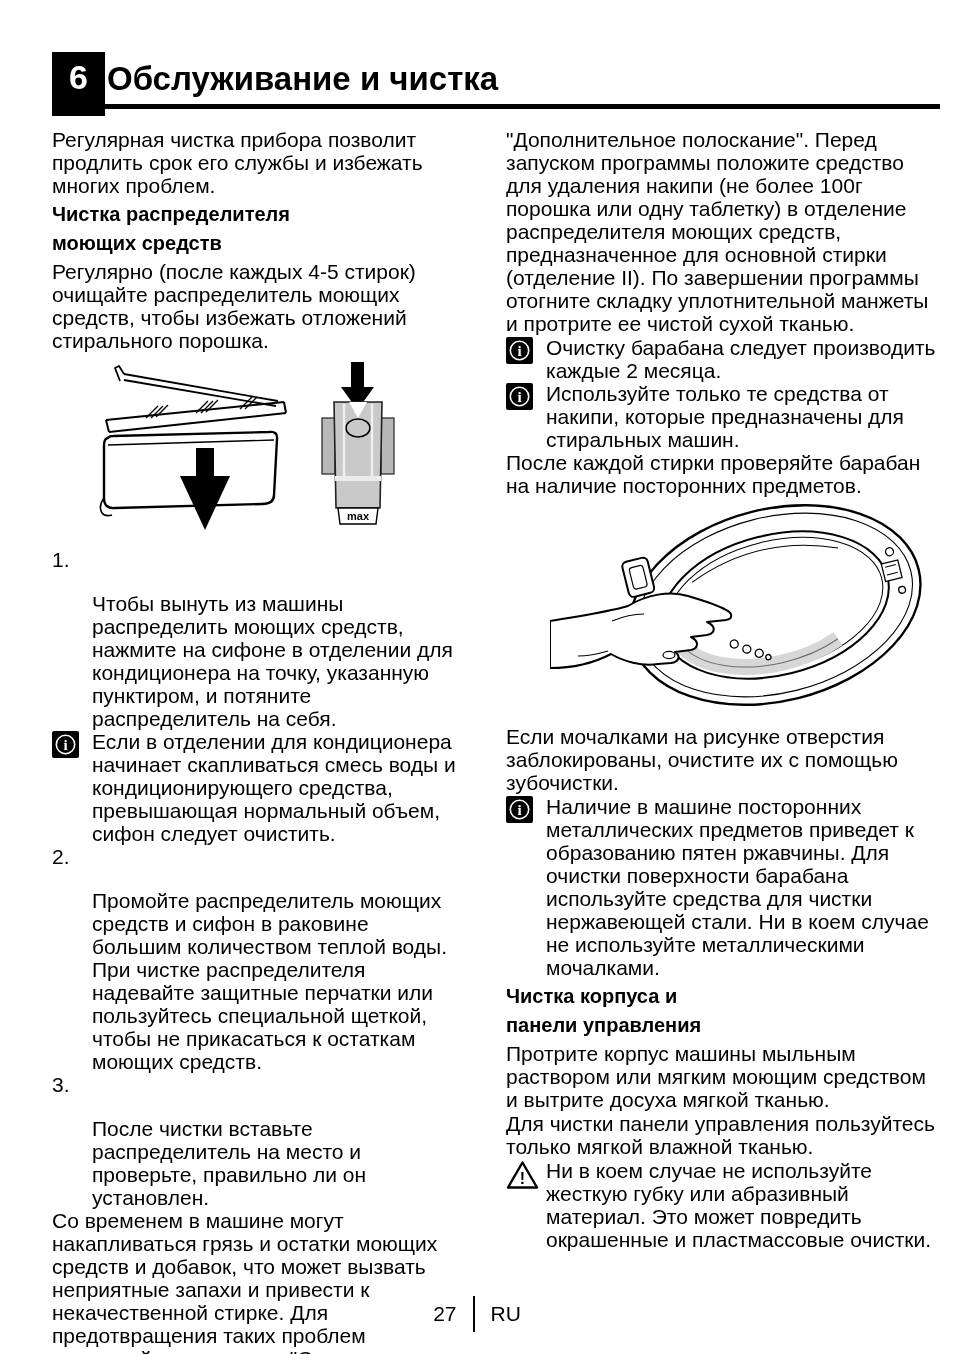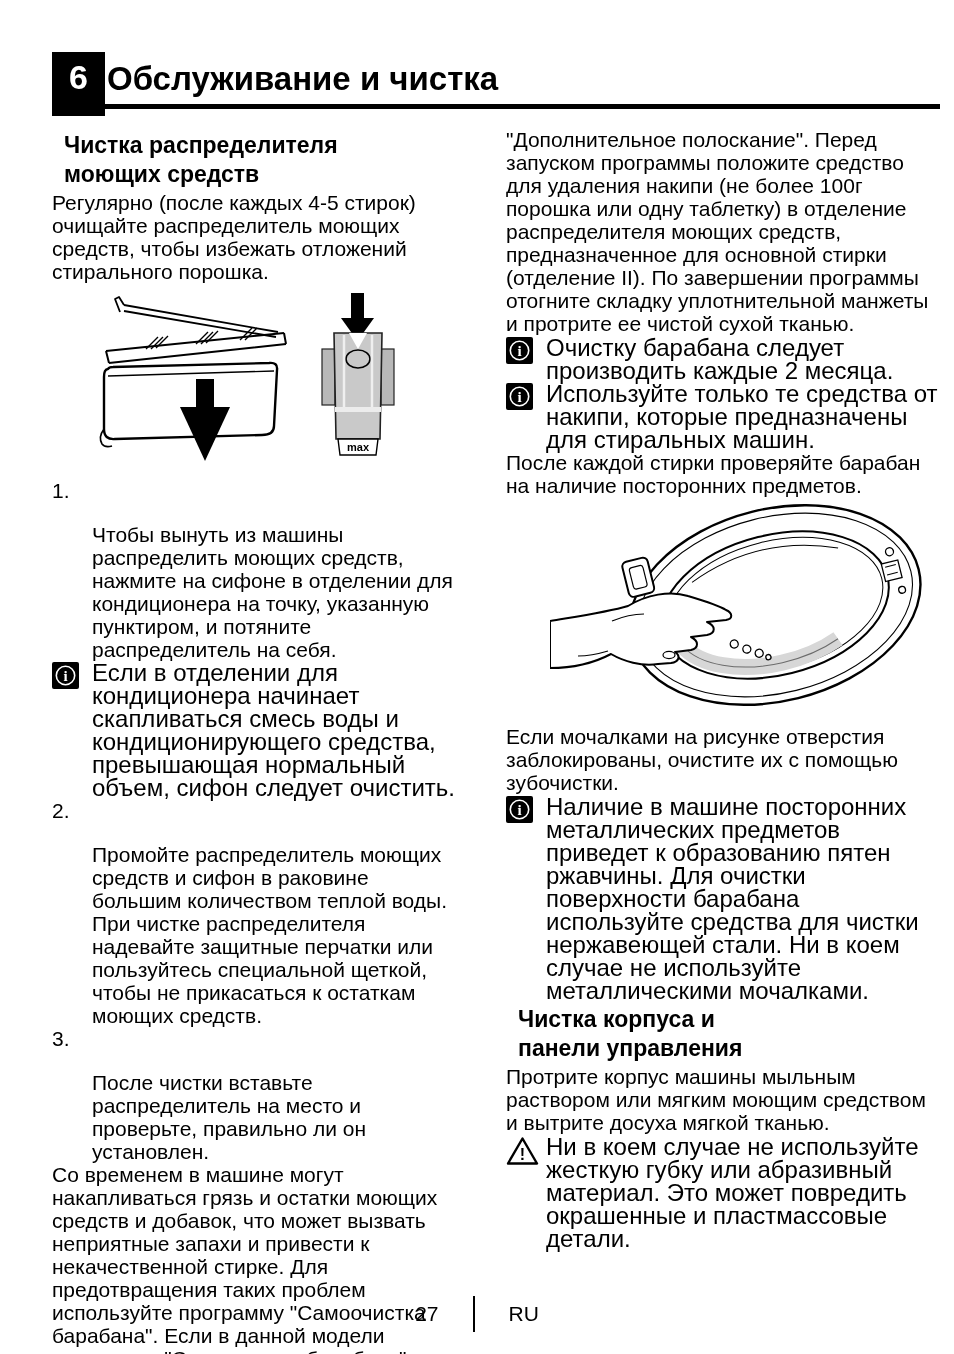--- a/index.html
+++ b/index.html
@@ -16,56 +16,57 @@
     color:#fff;font-size:34px;font-weight:bold;
     display:flex;align-items:flex-start;justify-content:center;padding-top:6px;box-sizing:border-box;
   }
   .header-title{position:absolute;left:55px;top:8px;font-size:33px;font-weight:bold;letter-spacing:0;}
   .header-rule{position:absolute;left:0;right:0;top:52px;height:5px;background:#000;}
   
   .columns{display:flex;gap:44px;padding:12px 14px 0 52px;}
   .col-left{width:410px;flex:0 0 410px;}
   .col-right{width:432px;flex:0 0 432px;}
   p{margin:0 0 1px;font-size:21px;line-height:23px;}
-  h2{margin:3px 12px 2px;font-size:23px;line-height:29px;font-weight:bold;white-space:pre-line;}
+  h2{margin:3px 0 2px;font-size:20px;line-height:29px;font-weight:bold;white-space:pre-line;}
   
   .step{display:flex;margin:0;}
   .step-num{flex:0 0 40px;font-size:21px;line-height:23px;}
   .step-text{flex:1;font-size:21px;line-height:23px;margin-top:44px;}
   .note{display:flex;margin:0;}
   .note-icon{flex:0 0 40px;padding-top:1px;}
-  .note-text{flex:1;font-size:24px;line-height:23px;}
+  .note-text{flex:1;font-size:21px;line-height:23px;}
   .warn-icon{flex:0 0 40px;padding-top:1px;}
   
   .fig1{margin:8px 0 8px 36px;}
   .fig2{margin:6px 0 6px 44px;}
   
   .footer{
     position:absolute;left:0;right:0;bottom:22px;
-    display:flex;align-items:center;justify-content:center;gap:34px;
+    display:flex;align-items:center;justify-content:center;gap:16px;
     font-size:21px;
   }
   .footer-divider{width:2px;height:36px;background:#000;}
 </style>
 </head>
 <body>
 
 <div class="page">
 
   <div class="header">
     <div class="num-box">
       <span>6</span>
     </div>
     <div class="header-rule"></div>
     <div class="header-title">Обслуживание и чистка</div>
   </div>
 
   <div class="columns">
 
     <div class="col-left">
+      <p>Регулярная чистка прибора позволит продлить срок его службы и избежать многих проблем.</p>
 
       <h2>Чистка распределителя
 моющих средств</h2>
       <p>Регулярно (после каждых 4-5 стирок) очищайте распределитель моющих средств, чтобы избежать отложений стирального порошка.</p>
 
       <div class="fig1">
         <svg width="330" height="176" viewBox="0 0 330 176">
 
           <g fill="none" stroke="#000" stroke-width="2" stroke-linejoin="round">
 
@@ -217,29 +218,30 @@
             <circle cx="13.5" cy="13.5" r="9.2" fill="none" stroke="#fff" stroke-width="1.6"></circle>
             <text x="13.5" y="19" text-anchor="middle" font-size="15" font-weight="bold" fill="#fff" font-family="Liberation Serif, serif">i</text>
           </svg>
         </div>
         <div class="note-text">Наличие в машине посторонних металлических предметов приведет к образованию пятен ржавчины. Для очистки поверхности барабана используйте средства для чистки нержавеющей стали. Ни в коем случае не используйте металлическими мочалками.</div>
       </div>
 
       <h2>Чистка корпуса и
 панели управления</h2>
       <p>Протрите корпус машины мыльным раствором или мягким моющим средством и вытрите досуха мягкой тканью.</p>
+      <p>Для чистки панели управления пользуйтесь только мягкой влажной тканью.</p>
 
       <div class="note">
         <div class="warn-icon">
           <svg width="33" height="30" viewBox="0 0 33 30">
             <path d="M16.5,2.5 L31,27.5 L2,27.5 Z" fill="#fff" stroke="#000" stroke-width="2.4" stroke-linejoin="round"></path>
             <text x="16.5" y="24" text-anchor="middle" font-size="16" font-weight="bold" fill="#000" font-family="Liberation Sans, sans-serif">!</text>
           </svg>
         </div>
-        <div class="note-text">Ни в коем случае не используйте жесткую губку или абразивный материал. Это может повредить окрашенные и пластмассовые детали.</div>
+        <div class="note-text">Ни в коем случае не используйте жесткую губку или абразивный материал. Это может повредить окрашенные и пластмассовые очистки.</div>
       </div>
     </div>
   </div>
 
   <div class="footer">
     <span>27</span>
     <span class="footer-divider"></span>
     <span>RU</span>
   </div>
 

